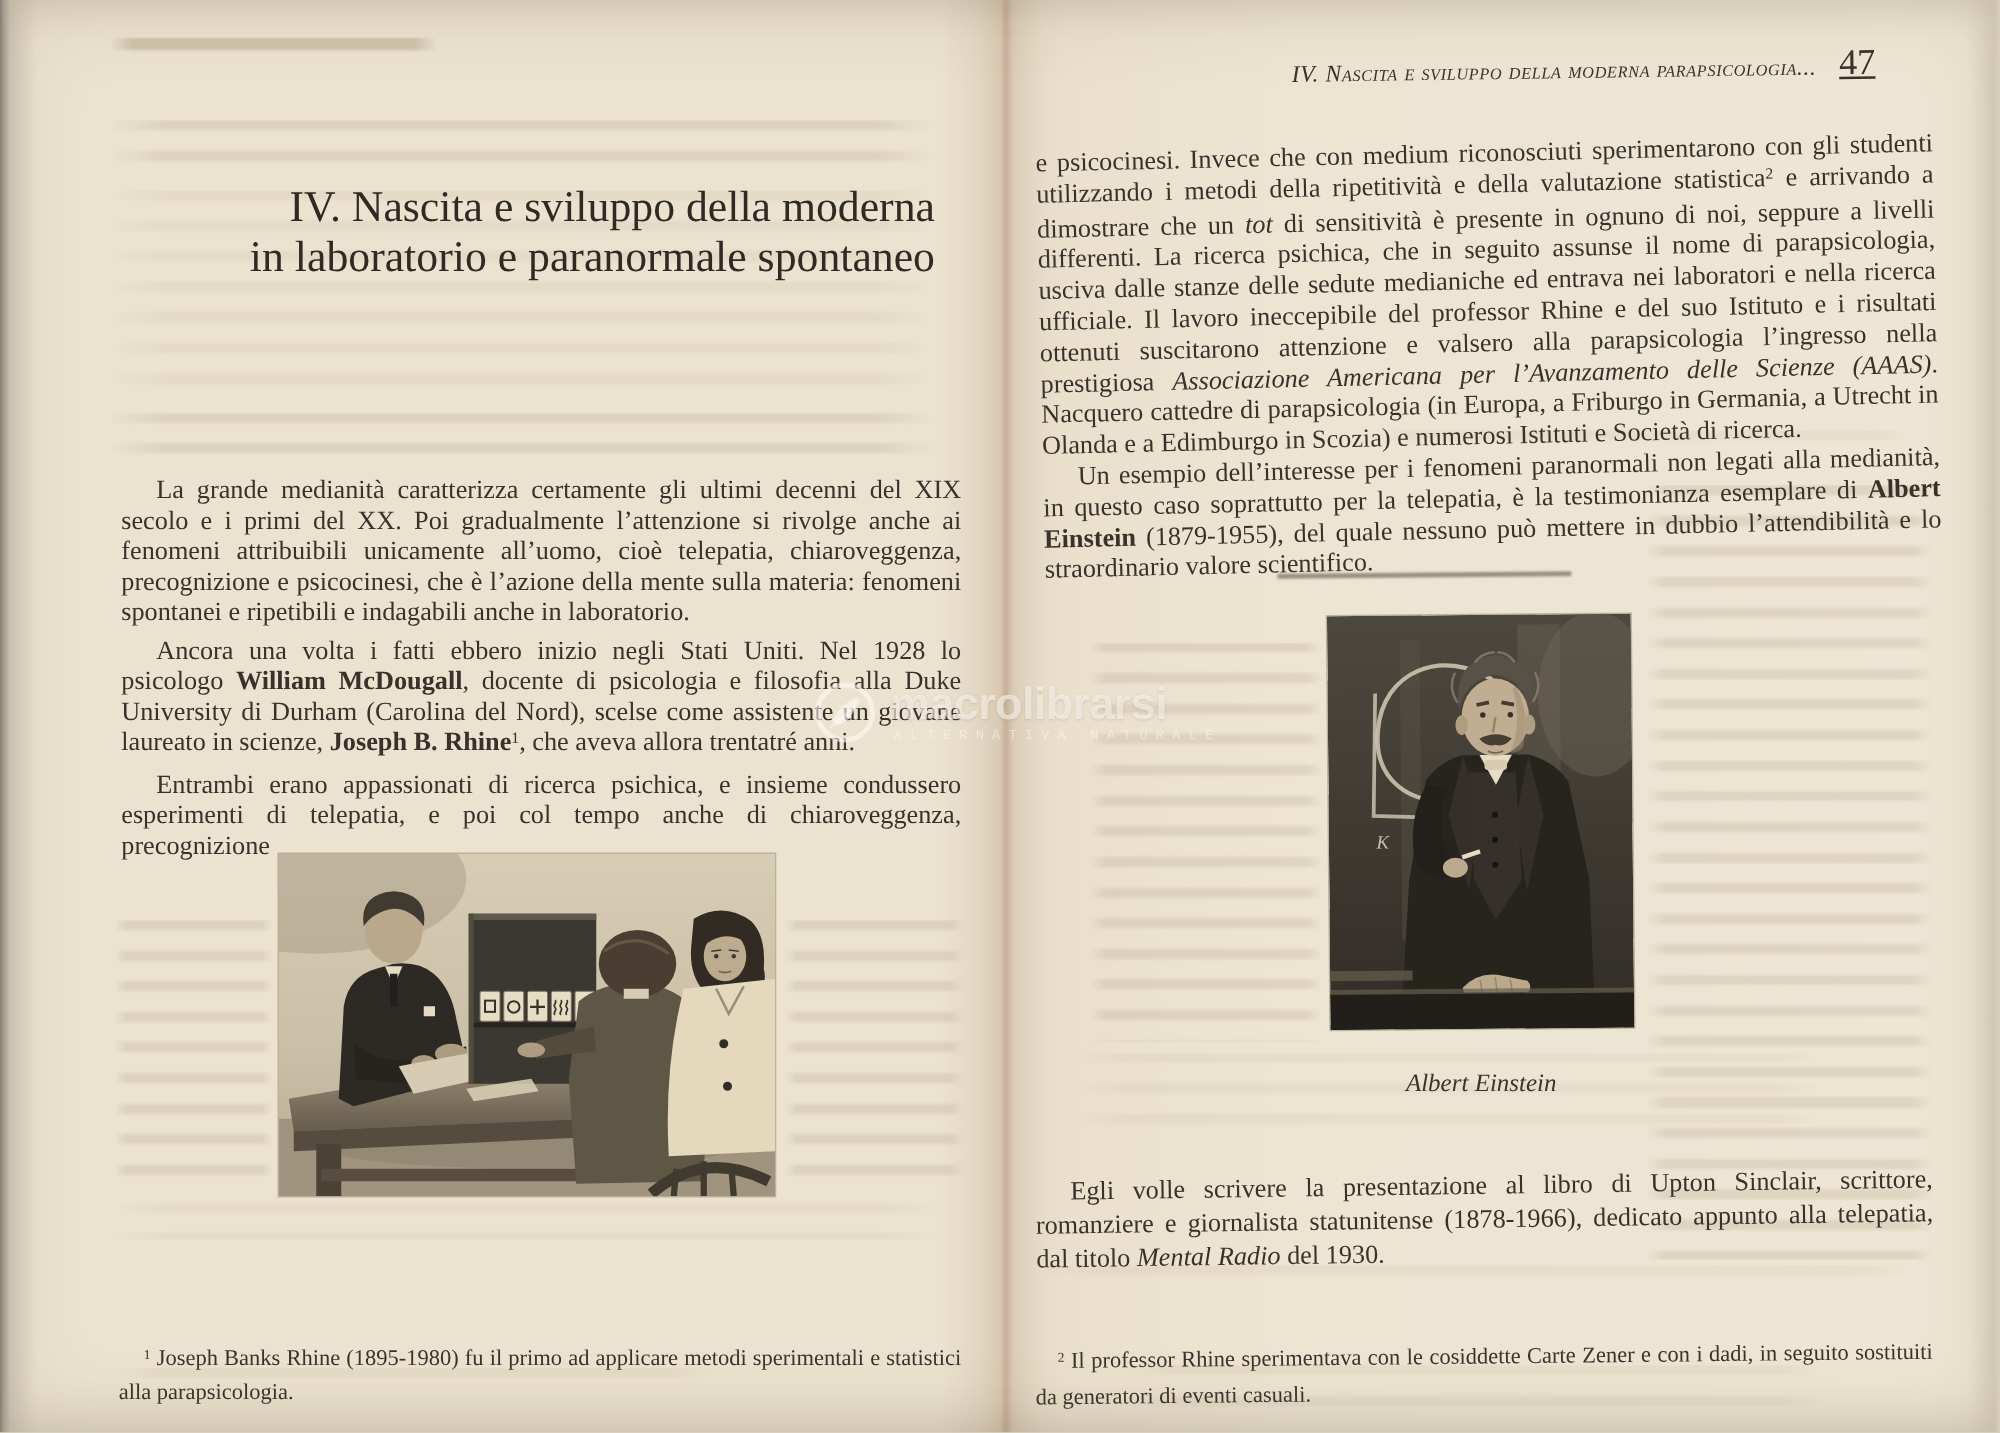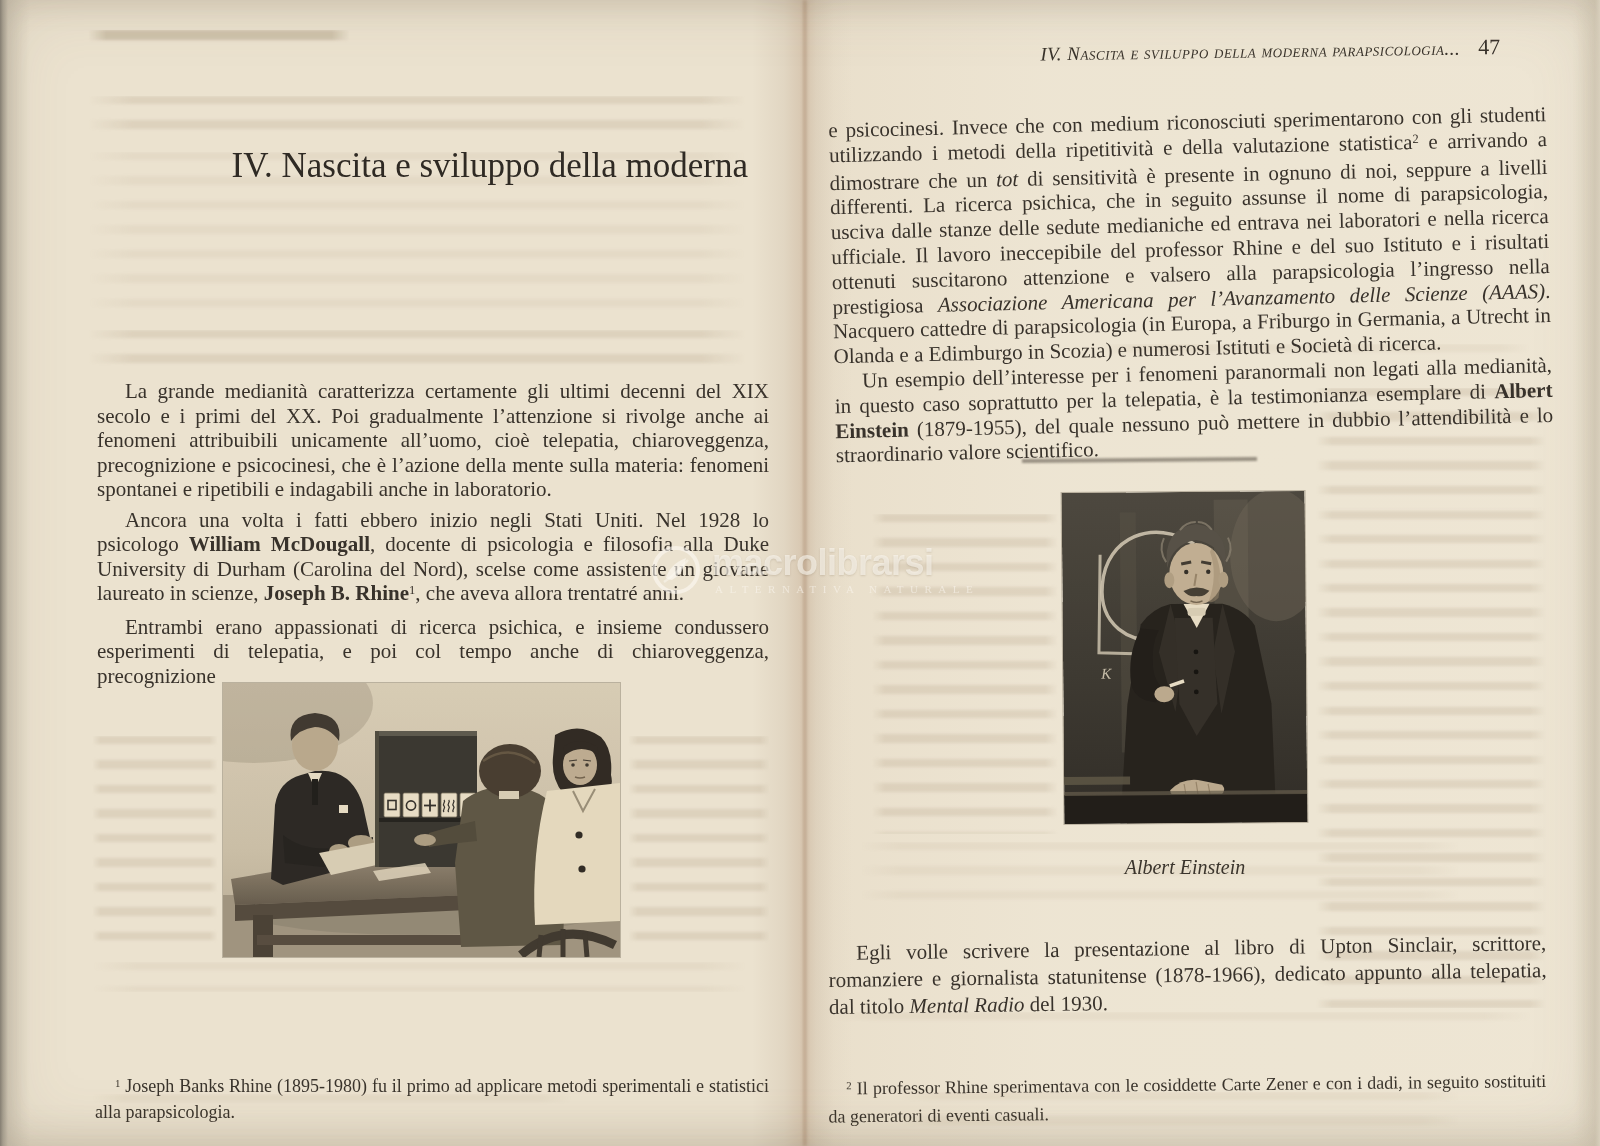--- a/index.html
+++ b/index.html
@@ -32,38 +32,38 @@
   #left-caption{left:95px;top:995px;width:660px;}
   #right-caption{left:1040px;top:856px;width:290px;}
   .footnote{position:absolute;z-index:2;font-size:18px;text-align:justify;color:#3a342c;}
   #left-footnote{left:95px;top:1057px;width:674px;line-height:23.5px;text-indent:20px;}
   #right-footnote{left:828px;top:1050px;width:718px;line-height:26px;text-indent:18px;
                   transform:rotate(-0.6deg);transform-origin:100% 0;}
   
   .running-header{position:absolute;left:828px;top:34px;width:672px;z-index:2;text-align:right;
                   transform:rotate(-0.8deg);transform-origin:100% 0;white-space:nowrap;}
   .running-header .rh-title{font-style:italic;font-variant:small-caps;font-size:19px;letter-spacing:0.5px;color:#3a342c;}
-  .running-header .rh-num{font-size:22px;margin-left:14px;color:#38322b;}
+  .running-header .rh-num{font-size:29px;margin-left:14px;color:#38322b;text-decoration:underline;}
   .right-body{position:absolute;left:828px;top:102px;width:718px;z-index:2;
               transform:rotate(-1.3deg);transform-origin:100% 0;}
   .right-body p{line-height:24.8px;}
   .right-body2{position:absolute;left:828px;top:930px;width:718px;z-index:2;
                transform:rotate(-0.8deg);transform-origin:100% 0;}
   .right-body2 p{line-height:27px;}
   sup{font-size:0.6em;vertical-align:baseline;position:relative;top:-0.45em;}
   .b{font-weight:700;} .i{font-style:italic;}
   .dark-mark{position:absolute;left:1022px;top:458px;width:235px;height:4px;z-index:1;
              background:rgba(70,62,52,0.5);filter:blur(1px);transform:rotate(-0.5deg);}
   
   .watermark{position:absolute;left:650px;top:544px;z-index:10;display:flex;align-items:flex-start;gap:10px;
              pointer-events:none;}
   .wm-text{display:flex;flex-direction:column;}
   .wm-name{font-family:"Liberation Sans",sans-serif;font-weight:700;font-size:36px;line-height:38px;
            color:rgba(253,250,244,0.60);letter-spacing:-0.5px;text-shadow:0 1px 2px rgba(140,125,100,0.25);}
-  .wm-tagline{font-family:Liberation Serif, serif;font-size:11px;letter-spacing:6.5px;
+  .wm-tagline{font-family:Liberation Mono, monospace;font-size:11px;letter-spacing:6.5px;
               color:rgba(253,250,244,0.52);margin-top:1px;padding-left:3px;}
   
   .gutter{position:absolute;left:752px;top:0;width:100px;height:100%;z-index:3;pointer-events:none;
           background:linear-gradient(90deg,rgba(139,109,82,0) 0%,rgba(139,109,82,0.10) 32%,rgba(158,118,86,0.26) 52%,rgba(139,109,82,0.12) 64%,rgba(139,109,82,0.03) 82%,rgba(139,109,82,0) 100%);}
   .gutter-core{position:absolute;left:803px;top:0;width:4px;height:100%;z-index:3;background:rgba(150,110,80,0.30);
                filter:blur(1.5px);pointer-events:none;}
   .edge-left{position:absolute;left:0;top:0;width:30px;height:100%;z-index:8;pointer-events:none;
              background:linear-gradient(90deg,#857e72 0px,#a59d8d 3px,rgba(165,157,141,0.30) 8px,rgba(165,157,141,0) 30px);}
   .edge-right{position:absolute;right:0;top:0;width:26px;height:100%;z-index:8;pointer-events:none;
               background:linear-gradient(270deg,#d8cfbc 0px,rgba(195,185,163,0.35) 5px,rgba(195,185,163,0) 26px);}
@@ -87,20 +87,21 @@
   <div class="bleed faint" style="left:1100px;top:344px;width:430px;height:16px;"></div>
   <div class="bleed" style="left:872px;top:514px;width:186px;height:320px;"></div>
   <div class="bleed" style="left:1316px;top:388px;width:230px;height:620px;"></div>
   <div class="bleed faint" style="left:860px;top:842px;width:600px;height:66px;"></div>
   <div class="bleed faint" style="left:832px;top:1012px;width:700px;height:24px;"></div>
   <div class="bleed faint" style="left:900px;top:1092px;width:560px;height:36px;"></div>
   <div class="dark-mark"></div>
 
   <div class="chapter-title">
     <div>IV. Nascita e sviluppo della moderna</div>
+    <div>in laboratorio e paranormale spontaneo</div>
   </div>
 
   <div class="left-body">
     <p class="indent"><span>La grande medianità caratterizza certamente gli ultimi decenni del XIX secolo e i primi del XX. Poi gradualmente l’attenzione si rivolge anche ai fenomeni attribuibili unicamente all’uomo, cioè telepatia, chiaroveggenza, precognizione e psicocinesi, che è l’azione della mente sulla materia: fenomeni spontanei e ripetibili e indagabili anche in laboratorio.</span></p>
     <p class="indent"><span>Ancora una volta i fatti ebbero inizio negli Stati Uniti. Nel 1928 lo psicologo </span><span class="b">William McDougall</span><span>, docente di psicologia e filosofia alla Duke University di Durham (Carolina del Nord), scelse come assistente un giovane laureato in scienze, </span><span class="b">Joseph B. Rhine</span><sup>1</sup><span>, che aveva allora trentatré anni.</span></p>
     <p class="indent"><span>Entrambi erano appassionati di ricerca psichica, e insieme condussero esperimenti di telepatia, e poi col tempo anche di chiaroveggenza, precognizione</span></p>
   </div>
 
   <svg id="rhine-photo" class="photo" viewBox="0 0 397 274">
     <defs>

